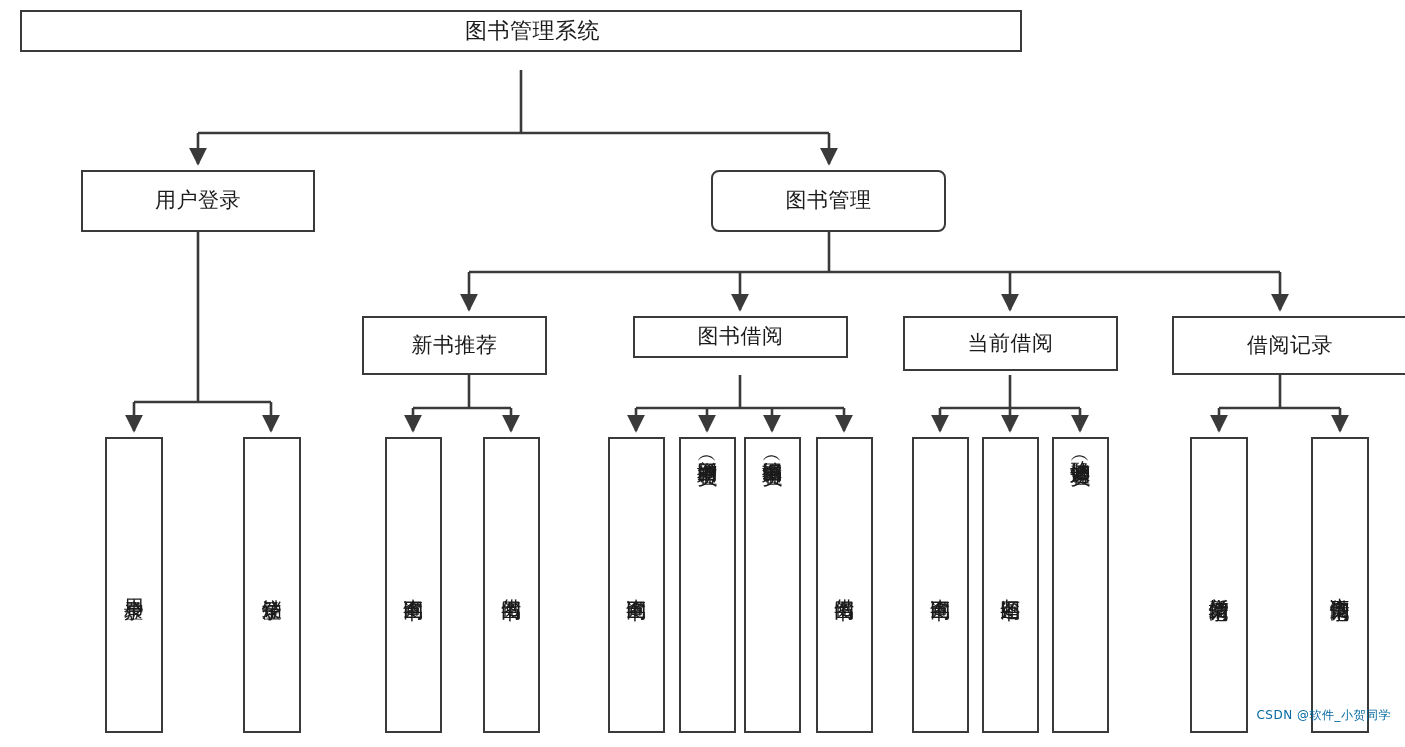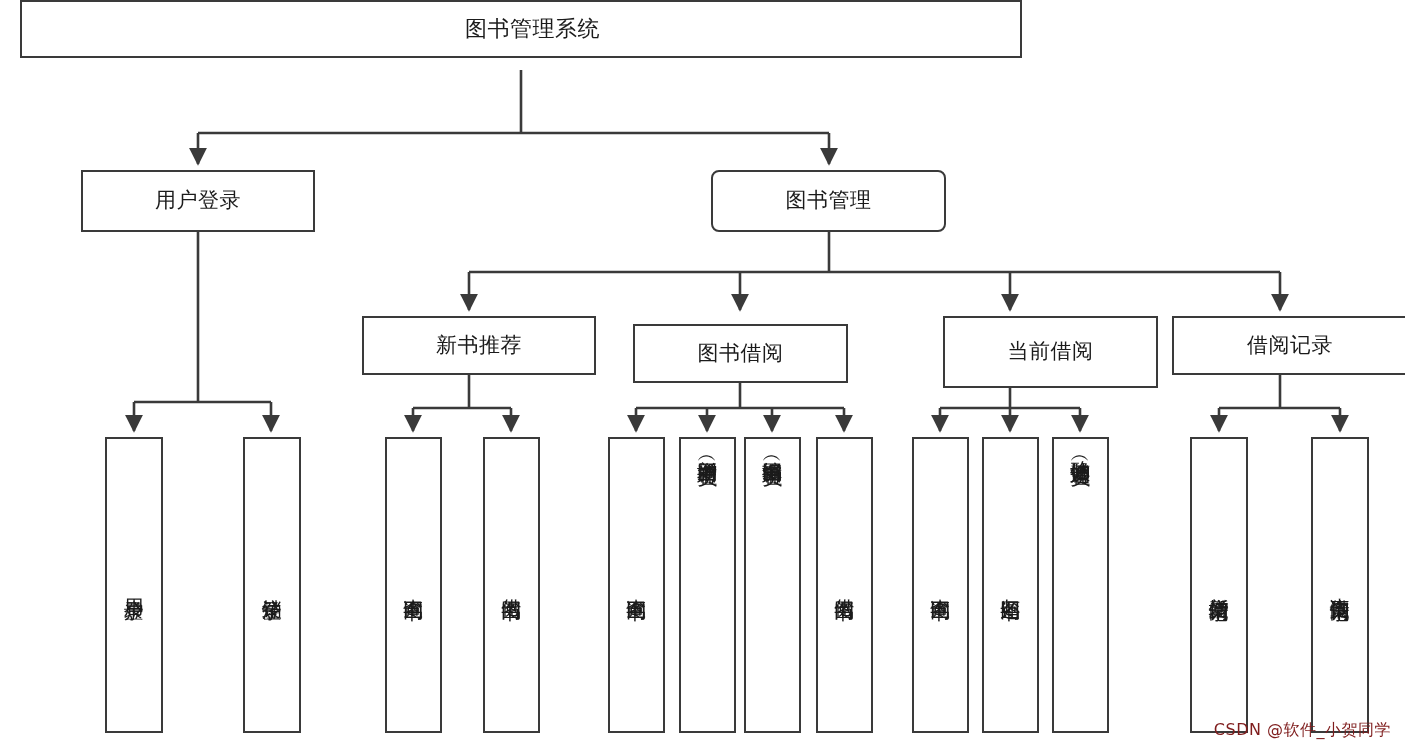--- a/index.html
+++ b/index.html
@@ -67,23 +67,23 @@
     align-items: center;
     justify-content: center;
   }
   .leaf-inner.top-aligned {
     align-items: flex-start;
     padding-top: 6px;
   }
   .watermark {
     position: absolute;
     right: 14px;
-    bottom: 6px;
-    font-size: 16px;
-    color: #7f1d1d;
+    bottom: 23px;
+    font-size: 12px;
+    color: #0369a1;
     letter-spacing: 0.5px;
     white-space: nowrap;
     z-index: 5;
     font-family: "DejaVu Sans", "Liberation Sans", sans-serif;
   }
 </style>
 </head>
 <body>
 
 <div id="canvas">
@@ -133,41 +133,41 @@
       <path d="M 1080 408 L 1080 431" marker-end="url(#arrow)"></path>
 
       <path d="M 1280 375 L 1280 408"></path>
       <path d="M 1219 408 L 1340 408"></path>
       <path d="M 1219 408 L 1219 431" marker-end="url(#arrow)"></path>
       <path d="M 1340 408 L 1340 431" marker-end="url(#arrow)"></path>
 
     </g>
   </svg>
 
-  <div class="node level-root" style="left:20px; top:0; width:1002px; height:58px;padding-left:23px;">
+  <div class="node level-root" style="left:20px; top:10px; width:1002px; height:42px;padding-left:23px;">
     <span>图书管理系统</span>
   </div>
 
   <div class="node level-two" style="left:81px; top:170px; width:234px; height:62px;">
     <span>用户登录</span>
   </div>
 
   <div class="node level-two" style="left:711px; top:170px; width:235px; height:62px;border-radius:8px;">
     <span>图书管理</span>
   </div>
 
-  <div class="node level-three" style="left:362px; top:316px; width:234px; height:59px;">
+  <div class="node level-three" style="left:362px; top:316px; width:185px; height:59px;">
     <span>新书推荐</span>
   </div>
 
-  <div class="node level-three" style="left:633px; top:324px; width:215px; height:59px;">
+  <div class="node level-three" style="left:633px; top:316px; width:215px; height:42px;">
     <span>图书借阅</span>
   </div>
 
-  <div class="node level-three" style="left:903px; top:316px; width:215px; height:72px;margin-left:40px;">
+  <div class="node level-three" style="left:903px; top:316px; width:215px; height:55px;">
     <span>当前借阅</span>
   </div>
 
   <div class="node level-three" style="left:1172px; top:316px; width:236px; height:59px;">
     <span>借阅记录</span>
   </div>
 
   <div class="node leaf" style="left:105px; top:437px; width:58px; height:296px;">
     <span class="leaf-inner">
       <span class="leaf-text">用户登录</span>

